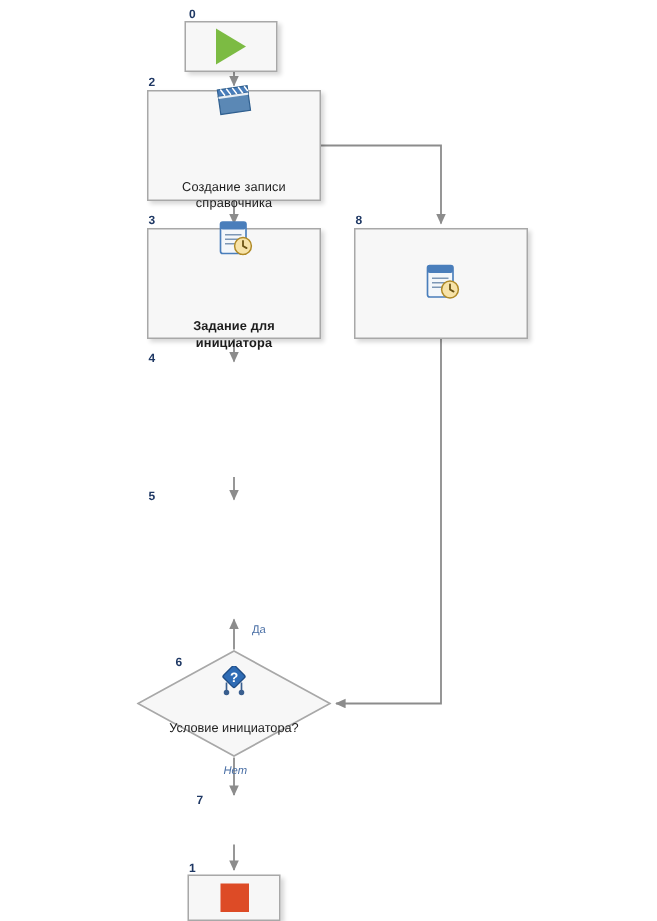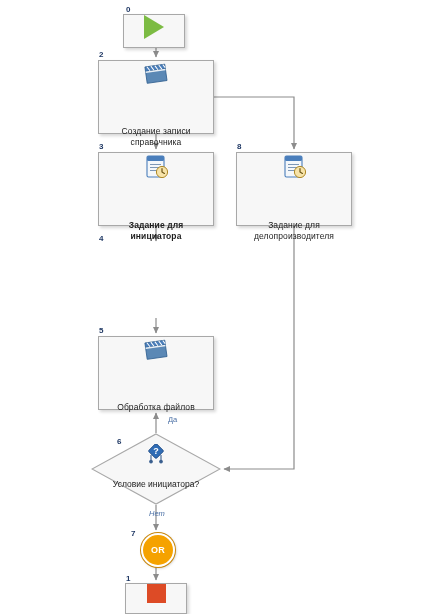--- a/index.html
+++ b/index.html
@@ -27,21 +27,21 @@
   }
   .node {
     position: absolute;
     box-sizing: border-box;
     background: #f7f7f7;
     border: 1px solid #a8a8a8;
     box-shadow: 2px 2px 3px rgba(0,0,0,0.16);
     display: flex;
     flex-direction: column;
     align-items: center;
-    justify-content: flex-start;
+    justify-content: center;
     gap: 36px;
   }
   .node-label {
     font-size: 8.5px;
     color: #1c1c1c;
     text-align: center;
     line-height: 11px;
     padding: 0 4px;
     letter-spacing: 0.1px;
   }
@@ -206,39 +206,25 @@
         <rect x="6" y="3" width="17" height="5" rx="1.5" fill="#4a7ebb"></rect>
         <g stroke="#7d97b5" stroke-width="1">
           <line x1="9" y1="11.5" x2="20" y2="11.5"></line>
           <line x1="9" y1="14.5" x2="20" y2="14.5"></line>
           <line x1="9" y1="17.5" x2="16" y2="17.5"></line>
         </g>
         <circle cx="21" cy="19" r="5.6" fill="#f7e3a8" stroke="#b08a27" stroke-width="1"></circle>
         <path d="M21,15.6 L21,19 L23.4,20.4" stroke="#6b5414" stroke-width="1.2" fill="none" stroke-linecap="round"></path>
       </svg>
     </span>
-    <div class="node-label">Задание для делопроизводителя</div>
   </div>
 
   <div class="num" style="left:99px; top:234px;">4</div>
 
   <div class="num" style="left:99px; top:326px;">5</div>
-  <div class="node" style="left:98px; top:336px; width:116px; height:74px;">
-    <span class="icon-wrap">
-      <svg width="30" height="26" viewBox="0 0 30 26">
-        <g transform="rotate(-8 15 13)">
-          <rect x="5" y="9" width="20" height="12" fill="#5b88b5" stroke="#2f5f8f" stroke-width="0.8"></rect>
-          <rect x="5" y="4.5" width="20" height="4.5" fill="#4a7ebb" stroke="#2f5f8f" stroke-width="0.8"></rect>
-          <path d="M7,4.5 L9.5,9 M11,4.5 L13.5,9 M15,4.5 L17.5,9 M19,4.5 L21.5,9 M23,4.5 L25,8" stroke="#ffffff" stroke-width="1"></path>
-          <rect x="5" y="9" width="20" height="1.6" fill="#e8eef5"></rect>
-        </g>
-      </svg>
-    </span>
-    <div class="node-label">Обработка файлов</div>
-  </div>
 
   <div class="edge-label" style="left:168px; top:415px;">Да</div>
 
   <div class="num" style="left:117px; top:437px;">6</div>
   <div class="diamond-box" style="left:91px; top:433px;">
     <svg class="diamond-shape" viewBox="0 0 130 72">
       <polygon points="65,1 129,36 65,71 1,36" fill="#f7f7f7" stroke="#a8a8a8" stroke-width="1.1"></polygon>
     </svg>
     <div class="diamond-content">
       <span style="margin-top:-4px;">
@@ -253,23 +239,20 @@
           <text x="13" y="10.4" font-family="Liberation Sans, sans-serif" font-size="9" font-weight="bold" fill="#ffffff" text-anchor="middle">?</text>
         </svg>
       </span>
       <div class="diamond-text">Условие инициатора?</div>
     </div>
   </div>
 
   <div class="edge-label" style="left:149px; top:509px;font-style:italic;">Нет</div>
 
   <div class="num" style="left:131px; top:529px;">7</div>
-  <div class="gateway" style="left:141px; top:533px;">
-    <span>OR</span>
-  </div>
 
   <div class="num" style="left:126px; top:574px;">1</div>
   <div class="node" style="left:125px; top:583px; width:62px; height:31px;">
     <span class="icon-wrap" style="margin-bottom:0;">
       <span class="stop-sq"></span>
     </span>
   </div>
 
 </div>
 

